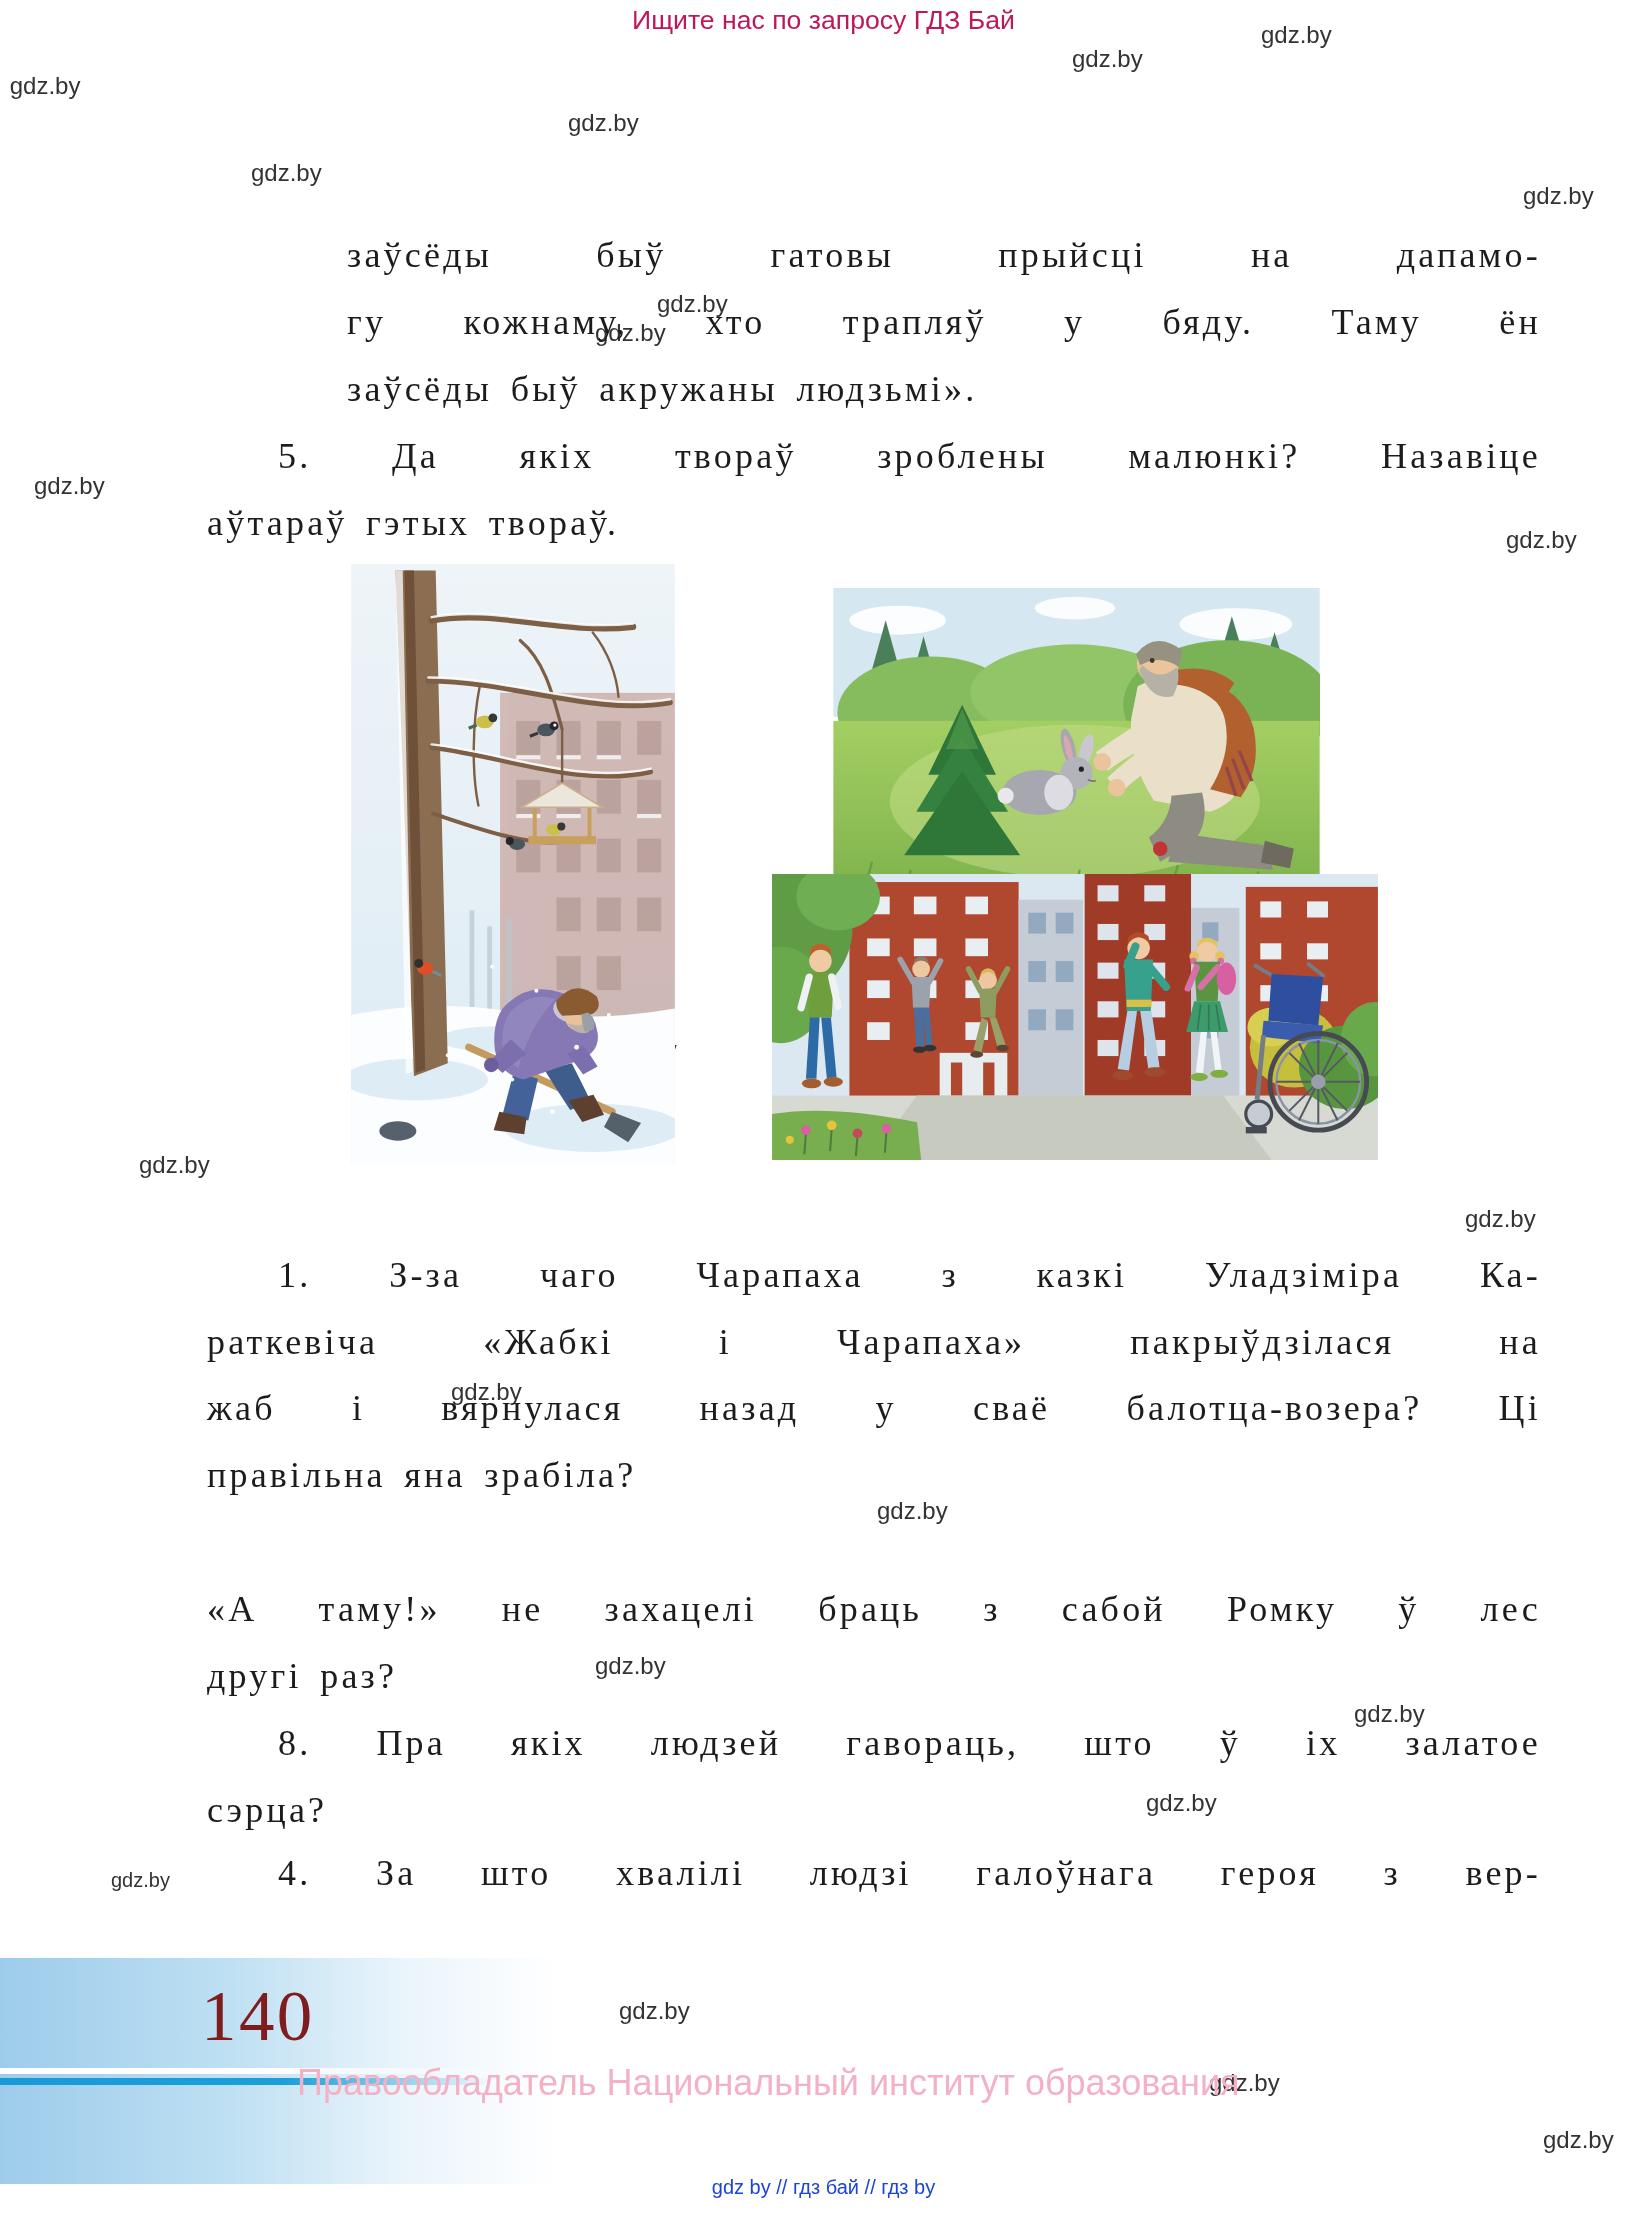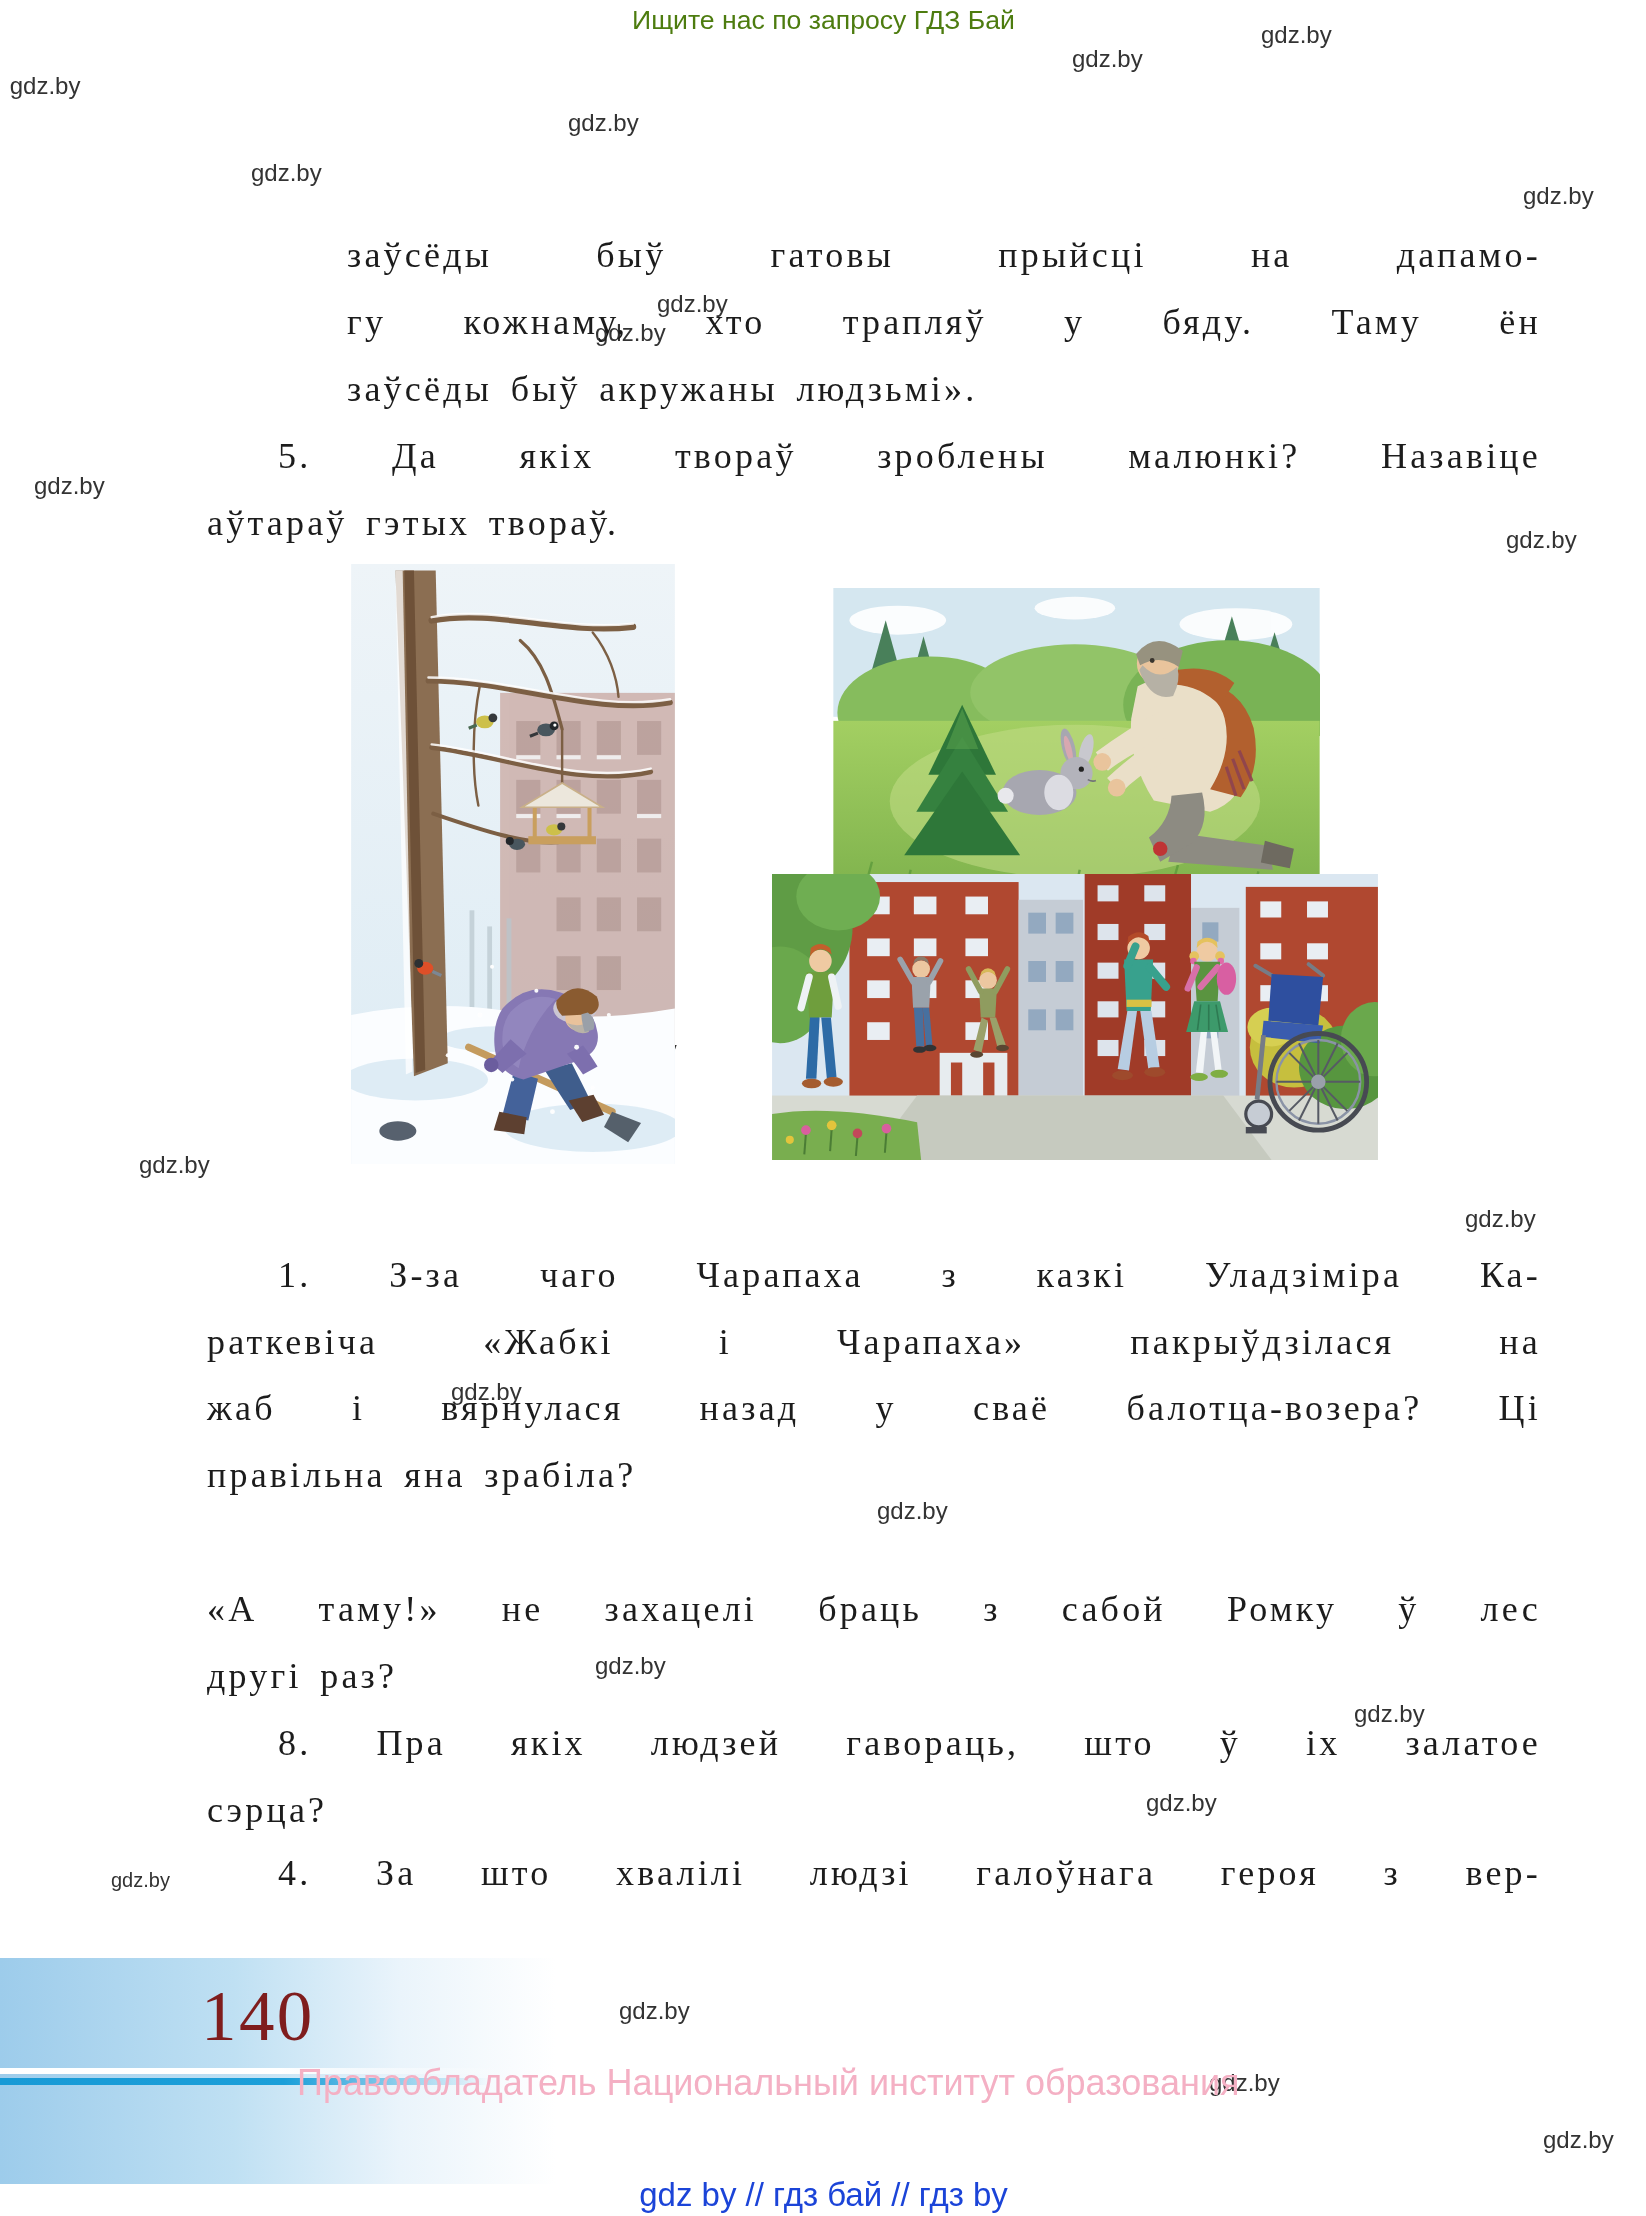--- a/index.html
+++ b/index.html
@@ -3,21 +3,21 @@
 <meta charset="utf-8">
 <style>
   html,body{margin:0;padding:0;background:#ffffff;}
   .page{position:relative;width:1647px;height:2216px;background:#ffffff;overflow:hidden;
         font-family:"Liberation Serif", serif;color:#1e1e1e;}
   
   .wm{position:absolute;font-family:"Liberation Sans", sans-serif;font-size:24px;color:#333;
       white-space:nowrap;line-height:1;}
   .wm.small{font-size:20px;}
   .banner{position:absolute;top:4.8px;left:50%;transform:translateX(-50%);
-      font-family:"Liberation Sans", sans-serif;font-size:26.6px;color:#4d7c0f;white-space:nowrap;}
+      font-family:"Liberation Sans", sans-serif;font-size:26.6px;color:#be185d;white-space:nowrap;}
   
   .tl{position:absolute;font-size:36px;line-height:1.1;letter-spacing:3.2px;word-spacing:6.4px;
       color:#1c1c1c;white-space:nowrap;}
   .tl.j{white-space:normal;text-align:justify;text-align-last:justify;}
   .tl.ind{text-indent:71px;}
   .heading{position:absolute;left:278px;top:1187px;font-size:53px;font-weight:bold;font-style:italic;
       color:#2668ae;letter-spacing:2.4px;white-space:nowrap;}
   
   .illus{position:absolute;}
   .illus svg{display:block;width:100%;height:100%;}
@@ -25,21 +25,21 @@
   .numbox{position:absolute;left:0;top:1958px;width:556px;height:226px;
       background:linear-gradient(90deg,#9dcceb 0%,#bfe0f3 42%,#eaf4fb 72%,#ffffff 100%);}
   .stripe-white{position:absolute;left:0;top:2068px;width:508px;height:5.6px;
       background:linear-gradient(90deg,#ffffff 0%,#ffffff 55%,rgba(255,255,255,0) 100%);}
   .stripe-blue{position:absolute;left:0;top:2078px;width:516px;height:7.3px;
       background:linear-gradient(90deg,#189ad6 0%,#1b9fd9 55%,rgba(24,154,214,0) 95%);}
   .pagenum{position:absolute;left:201px;top:1976px;font-size:71px;color:#7f1d1d;letter-spacing:2.4px;}
   .copyright{position:absolute;left:297px;top:2062px;font-family:"Liberation Sans", sans-serif;
       font-size:36px;color:#f4b0c4;white-space:nowrap;}
   .footer-links{position:absolute;left:50%;top:2176px;transform:translateX(-50%);
-      font-family:"Liberation Sans", sans-serif;font-size:33px;color:#1b44d8;white-space:nowrap;}
+      font-family:"Liberation Sans", sans-serif;font-size:20px;color:#1b44d8;white-space:nowrap;}
 </style>
 </head>
 <body>
 
 <div class="page">
 
   <div class="banner">Ищите нас по запросу ГДЗ Бай</div>
 
   <span class="wm" style="left:1261px;top:22.6px">gdz.by</span>
   <span class="wm" style="left:1072px;top:47px">gdz.by</span>

